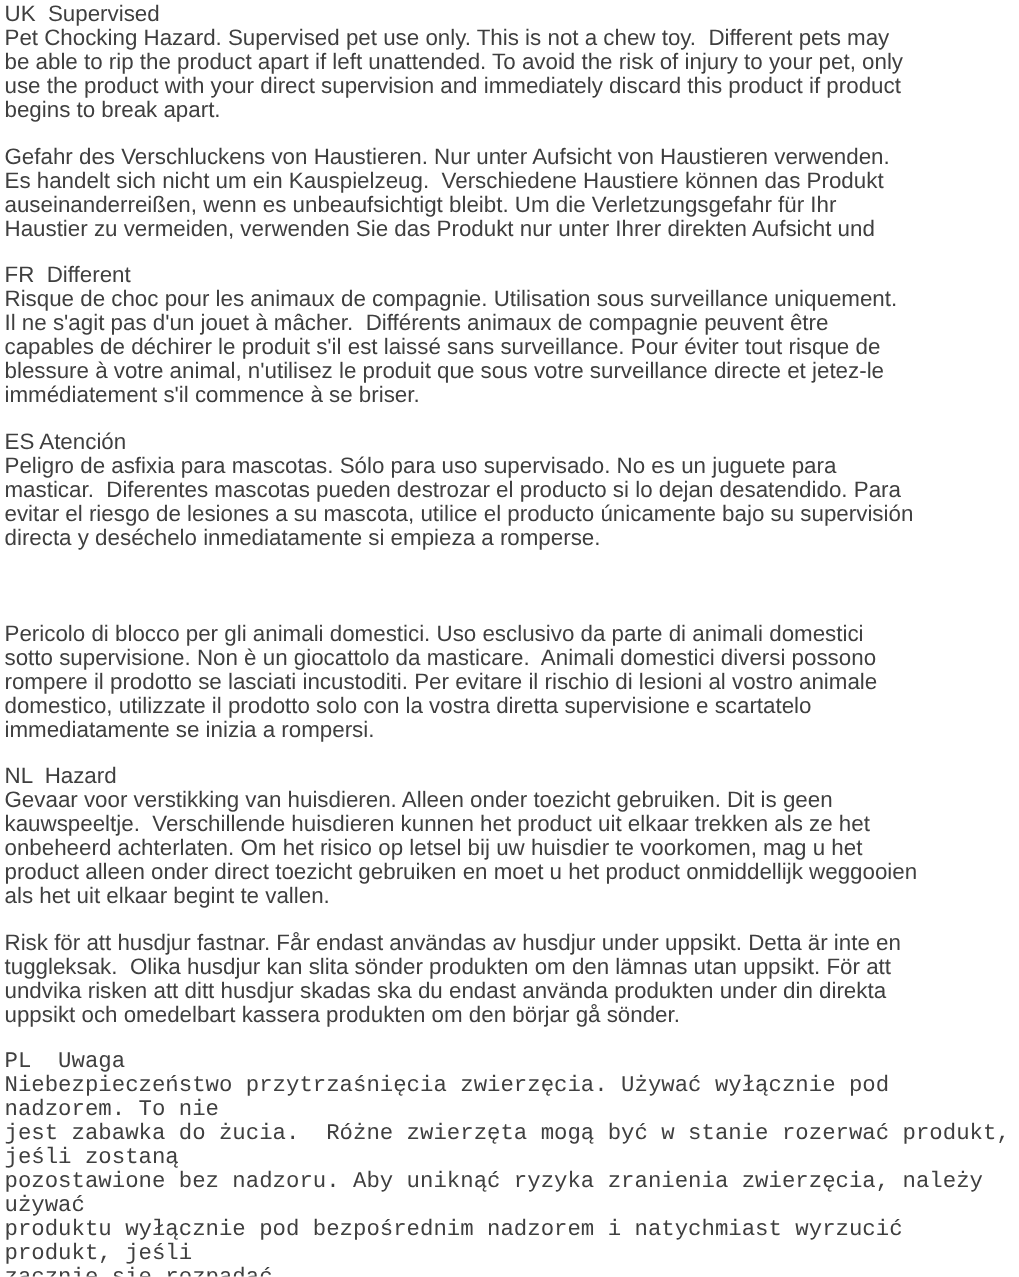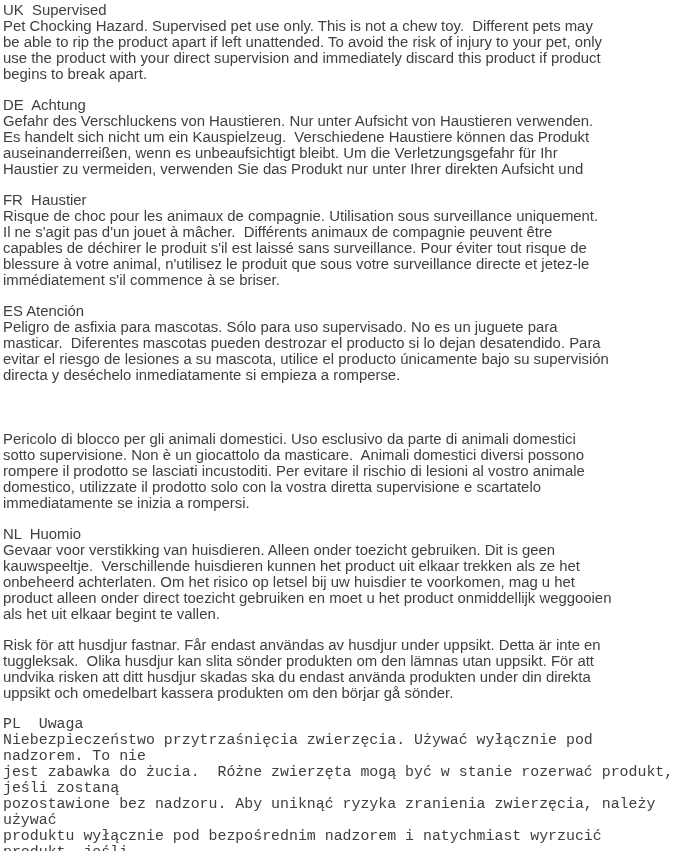--- a/index.html
+++ b/index.html
@@ -45,28 +45,27 @@
 
 <main id="doc">
     <section class="warn-section">
       <div class="sec-header">UK  Supervised</div>
       <div class="sec-body">Pet Chocking Hazard. Supervised pet use only. This is not a chew toy.  Different pets may
 be able to rip the product apart if left unattended. To avoid the risk of injury to your pet, only
 use the product with your direct supervision and immediately discard this product if product
 begins to break apart.</div>
     </section>
     <section class="warn-section">
-      <div class="sec-header">DE  Achtung</div>
       <div class="sec-body">Gefahr des Verschluckens von Haustieren. Nur unter Aufsicht von Haustieren verwenden.
 Es handelt sich nicht um ein Kauspielzeug.  Verschiedene Haustiere können das Produkt
 auseinanderreißen, wenn es unbeaufsichtigt bleibt. Um die Verletzungsgefahr für Ihr
 Haustier zu vermeiden, verwenden Sie das Produkt nur unter Ihrer direkten Aufsicht und</div>
     </section>
     <section class="warn-section">
-      <div class="sec-header">FR  Haustier</div>
+      <div class="sec-header">FR  Different</div>
       <div class="sec-body">Risque de choc pour les animaux de compagnie. Utilisation sous surveillance uniquement.
 Il ne s'agit pas d'un jouet à mâcher.  Différents animaux de compagnie peuvent être
 capables de déchirer le produit s'il est laissé sans surveillance. Pour éviter tout risque de
 blessure à votre animal, n'utilisez le produit que sous votre surveillance directe et jetez-le
 immédiatement s'il commence à se briser.</div>
     </section>
     <section class="warn-section gap-large">
       <div class="sec-header">ES Atención</div>
       <div class="sec-body">Peligro de asfixia para mascotas. Sólo para uso supervisado. No es un juguete para
 masticar.  Diferentes mascotas pueden destrozar el producto si lo dejan desatendido. Para
@@ -74,21 +73,21 @@
 directa y deséchelo inmediatamente si empieza a romperse.</div>
     </section>
     <section class="warn-section">
       <div class="sec-body">Pericolo di blocco per gli animali domestici. Uso esclusivo da parte di animali domestici
 sotto supervisione. Non è un giocattolo da masticare.  Animali domestici diversi possono
 rompere il prodotto se lasciati incustoditi. Per evitare il rischio di lesioni al vostro animale
 domestico, utilizzate il prodotto solo con la vostra diretta supervisione e scartatelo
 immediatamente se inizia a rompersi.</div>
     </section>
     <section class="warn-section">
-      <div class="sec-header">NL  Huomio</div>
+      <div class="sec-header">NL  Hazard</div>
       <div class="sec-body">Gevaar voor verstikking van huisdieren. Alleen onder toezicht gebruiken. Dit is geen
 kauwspeeltje.  Verschillende huisdieren kunnen het product uit elkaar trekken als ze het
 onbeheerd achterlaten. Om het risico op letsel bij uw huisdier te voorkomen, mag u het
 product alleen onder direct toezicht gebruiken en moet u het product onmiddellijk weggooien
 als het uit elkaar begint te vallen.</div>
     </section>
     <section class="warn-section">
       <div class="sec-body">Risk för att husdjur fastnar. Får endast användas av husdjur under uppsikt. Detta är inte en
 tuggleksak.  Olika husdjur kan slita sönder produkten om den lämnas utan uppsikt. För att
 undvika risken att ditt husdjur skadas ska du endast använda produkten under din direkta

